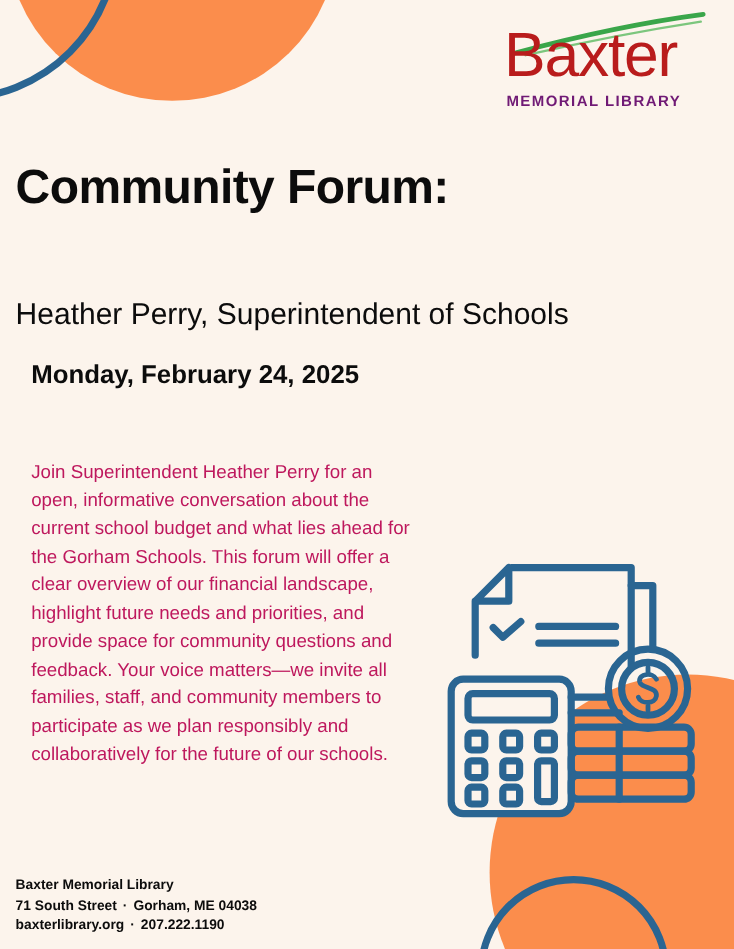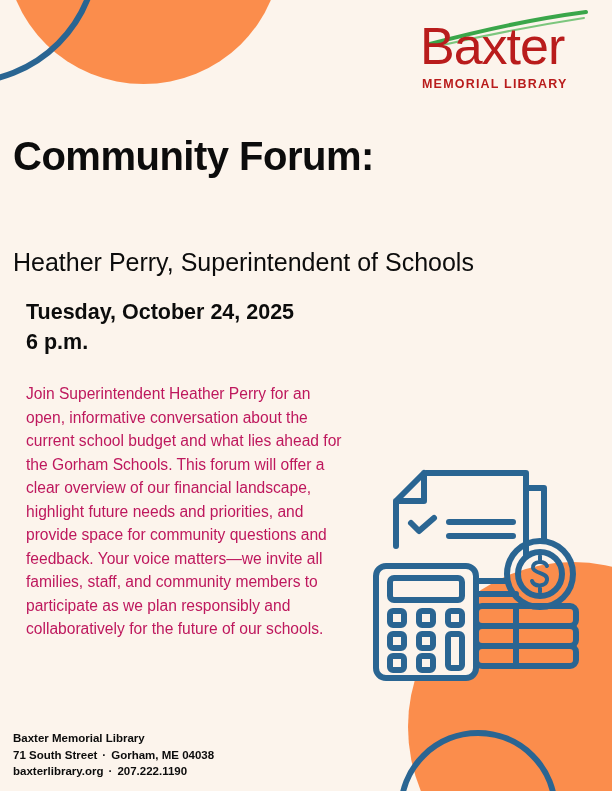--- a/index.html
+++ b/index.html
@@ -27,21 +27,21 @@
     border-radius: 50%; border: 6px solid #2a6592; box-sizing: border-box;
   }
   .logo { position: absolute; left: 410px; top: 8px; width: 180px; height: 85px; }
   .logo .word {
     position: absolute; left: 10px; top: 12px;
     font-family: "Liberation Sans", sans-serif; font-size: 52px;
     color: #b91c1c; letter-spacing: -1px; line-height: 1;
   }
   .logo .sub {
     position: absolute; left: 12px; top: 69px;
-    font-size: 12.5px; font-weight: bold; color: #b91c1c; letter-spacing: 1.2px;
+    font-size: 12.5px; font-weight: bold; color: #701a75; letter-spacing: 1.2px;
   }
   .logo svg { position: absolute; left: 0; top: 0; }
   .title {
     position: absolute; left: 13px; top: 122px;
     font-size: 40px; font-weight: bold; line-height: 68px; letter-spacing: -0.5px;
   }
   .subtitle {
     position: absolute; left: 13px; top: 246px;
     font-size: 25px; line-height: 32px; text-align: right;
   }
@@ -76,22 +76,21 @@
   <div class="sub">MEMORIAL LIBRARY</div>
 </div>
 
 <div class="title">
   <div>Community Forum:</div>
 </div>
 
 <div class="subtitle">Heather Perry, Superintendent of Schools</div>
 
 <div class="when">
-  <div>Tuesday, October 24, 2025</div>
-  <div>6 p.m.</div>
+  <div>Monday, February 24, 2025</div>
 </div>
 
 <div class="body-text">Join Superintendent Heather Perry for an open, informative conversation about the current school budget and what lies ahead for the Gorham Schools. This forum will offer a clear overview of our financial landscape, highlight future needs and priorities, and provide space for community questions and feedback. Your voice matters—we invite all families, staff, and community members to participate as we plan responsibly and collaboratively for the future of our schools.</div>
 
 <svg class="illustration" width="220" height="220" viewBox="0 0 220 220">
   <g fill="none" stroke="#2a6592" stroke-width="6" stroke-linejoin="round" stroke-linecap="round">
     <g>
       <path d="M60 7 L 160 7 L 160 90 M 58 7 L 30 35 L 30 80 M 30 35 L 58 35 L 58 7"></path>
       <path d="M160 22 L 178 22 L 178 75"></path>
       <path d="M 45 57 L 53 65 L 68 52"></path>

